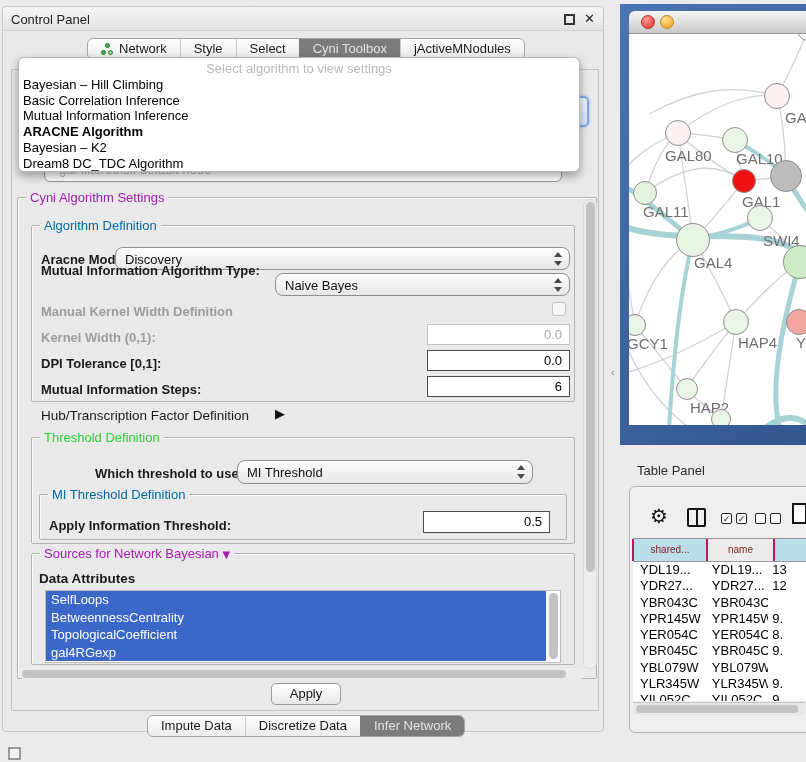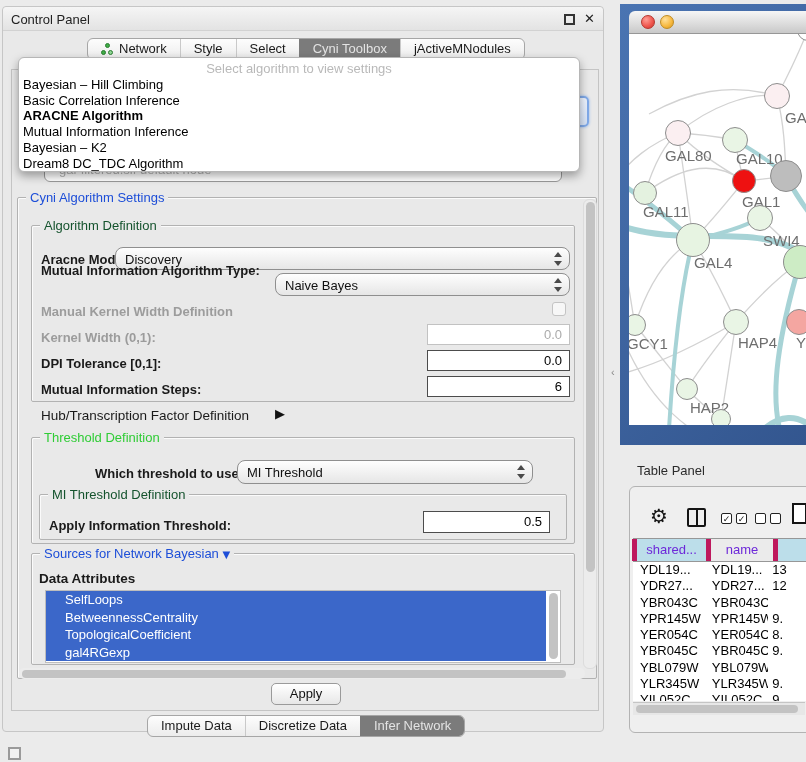--- a/index.html
+++ b/index.html
@@ -27,22 +27,22 @@
   .net-ic i { position:absolute; width:5px; height:5px; border-radius:50%; background:#3fae46; border:1px solid #2a7c30; }
   .net-ic i:nth-child(1){ left:4px; top:0; }
   .net-ic i:nth-child(2){ left:0; top:7px; }
   .net-ic i:nth-child(3){ left:7px; top:7px; background:#8fd694; }
 
   .content-frame { left:8px; top:62px; width:588px; height:642px; border:1px solid #c4c4c4; }
 
   .grp { border:1px solid #b2b2b2; border-radius:2px; box-shadow:1px 1px 0 #fbfbfb inset; }
   .grp-title { position:absolute; top:-8px; left:8px; background:#e9e9e9; padding:0 4px;
         font-size:13px; white-space:nowrap; }
-  .t-black { color:#1d4ed8; }
-  .t-blue  { color:#14532d; }
+  .t-black { color:#a21caf; }
+  .t-blue  { color:#0369a1; }
   .t-green { color:#2fcc35; }
 
   .lbl  { font-size:13px; color:#1a1a1a; white-space:nowrap; }
   .bold { font-weight:bold; }
   .gray { color:#9c9c9c; }
 
   .combo { position:absolute; border:1px solid #8f8f8f; border-radius:8px;
         background:linear-gradient(#fefefe,#e6e6e6); font-size:13px; color:#111;
         padding:4px 22px 0 9px; }
   .spin { position:absolute; right:6px; top:50%; margin-top:-7px; width:9px; height:14px; }
@@ -55,21 +55,21 @@
         color:#000; text-align:right; padding:2px 7px 0 4px; }
   .field.disabled { border-color:#c2c2c2; color:#ababab; }
 
   .chk { position:absolute; width:14px; height:14px; border:1px solid #c4c4c4; border-radius:3px; background:#f7f7f7; }
 
   .vscroll { background:#ececec; border:1px solid #dcdcdc; border-radius:6px; }
   .thumb-v { position:absolute; background:#c3c3c3; border-radius:5px; }
   .thumb-h { position:absolute; background:#c3c3c3; border-radius:5px; }
 
   .attr-list { background:#fff; border:1px solid #bdbdbd; overflow:hidden; }
-  .attr-item { height:17.5px; line-height:17.5px; font-size:13px; padding-left:19px;
+  .attr-item { height:17.5px; line-height:17.5px; font-size:13px; padding-left:5px;
         color:#111; width:500px; }
   .attr-item.sel { background:#3b67c9; color:#fff; }
 
   .apply-btn { left:268px; top:676px; width:70px; height:22px; border:1px solid #9a9a9a;
         border-radius:5px; background:linear-gradient(#ffffff,#e7e7e7);
         font-size:13px; color:#111; text-align:center; line-height:20px; }
 
   
   .popup { left:18px; top:57px; width:562px; height:115px; background:#fff;
         border:1px solid #b6b6b6; border-radius:6px; box-shadow:0 4px 10px rgba(0,0,0,.35); z-index:30; }
@@ -104,22 +104,22 @@
         border:1px solid #b3b3b3; border-radius:6px 0 0 6px; }
   .gear { left:650px; top:504px; font-size:20px; color:#141414; font-family:"DejaVu Sans",sans-serif; }
   .colicon { left:687px; top:508px; width:19px; height:19px; border:2px solid #141414; border-radius:2px; }
   .colicon i { position:absolute; left:7px; top:0; width:2px; height:15px; background:#141414; }
   .cb { position:absolute; width:11px; height:11px; border:1.5px solid #222; border-radius:2px;
         font-size:9px; line-height:10px; text-align:center; color:#111; background:#fff;
         font-family:"DejaVu Sans",sans-serif; }
   .docicon { left:792px; top:503px; width:15px; height:21px; border:2px solid #141414; background:#fff; }
 
   .tbl-head { left:633px; top:538px; display:flex; height:24px; border-top:1px solid #979797; border-bottom:1px solid #979797; }
-  .th { font-size:13px; color:#6d28d9; text-align:center; line-height:22px;
-        border-right:1px solid #979797; border-left:5px solid #be185d; margin-left:-1px; }
+  .th { font-size:10px; color:#7f1d1d; text-align:center; line-height:22px;
+        border-right:1px solid #979797; border-left:2px solid #be185d; margin-left:-1px; }
   .th.blue { background:#bcdeea; }
   .th.gray { background:#ebebeb; }
   .c0 { width:75px; } .c1 { width:68px; } .c2 { width:40px; }
   .tbl-rows { left:633px; top:562px; width:173px; height:139px; overflow:hidden; background:#fff; }
   .trow { display:flex; height:16.3px;justify-content:space-between; }
   .td { font-size:13px; color:#000; line-height:16px; white-space:nowrap; overflow:hidden; }
   .td.c0 { padding-left:7px; } .td.c1 { padding-left:8px; } .td.c2 { padding-left:4px; }
   .tp-hscroll { left:633px; top:702px; width:172px; height:13px; background:#e7e7e7; border-top:1px solid #c5c5c5; }
 </style>
 </head>
@@ -243,22 +243,22 @@
   </div>
 
   <div class="abs bg-combo">gal-filtered.sif default node</div>
   <div class="abs bg-spin"></div>
 
   <div class="abs popup">
     <div class="popup-head">Select algorithm to view settings</div>
     <div id="popup-list">
         <div class="popt">Bayesian – Hill Climbing</div>
         <div class="popt">Basic Correlation Inference</div>
+        <div class="popt">Mutual Information Inference</div>
         <div class="popt sel">ARACNE Algorithm</div>
-        <div class="popt">Mutual Information Inference</div>
         <div class="popt">Bayesian – K2</div>
         <div class="popt">Dream8 DC_TDC Algorithm</div>
       </div>
   </div>
 
   <span class="abs mini-square"></span>
   <span class="abs divider-arrow">‹</span>
 
   <div class="abs blue-frame"></div>
   <div class="abs mac-titlebar">

